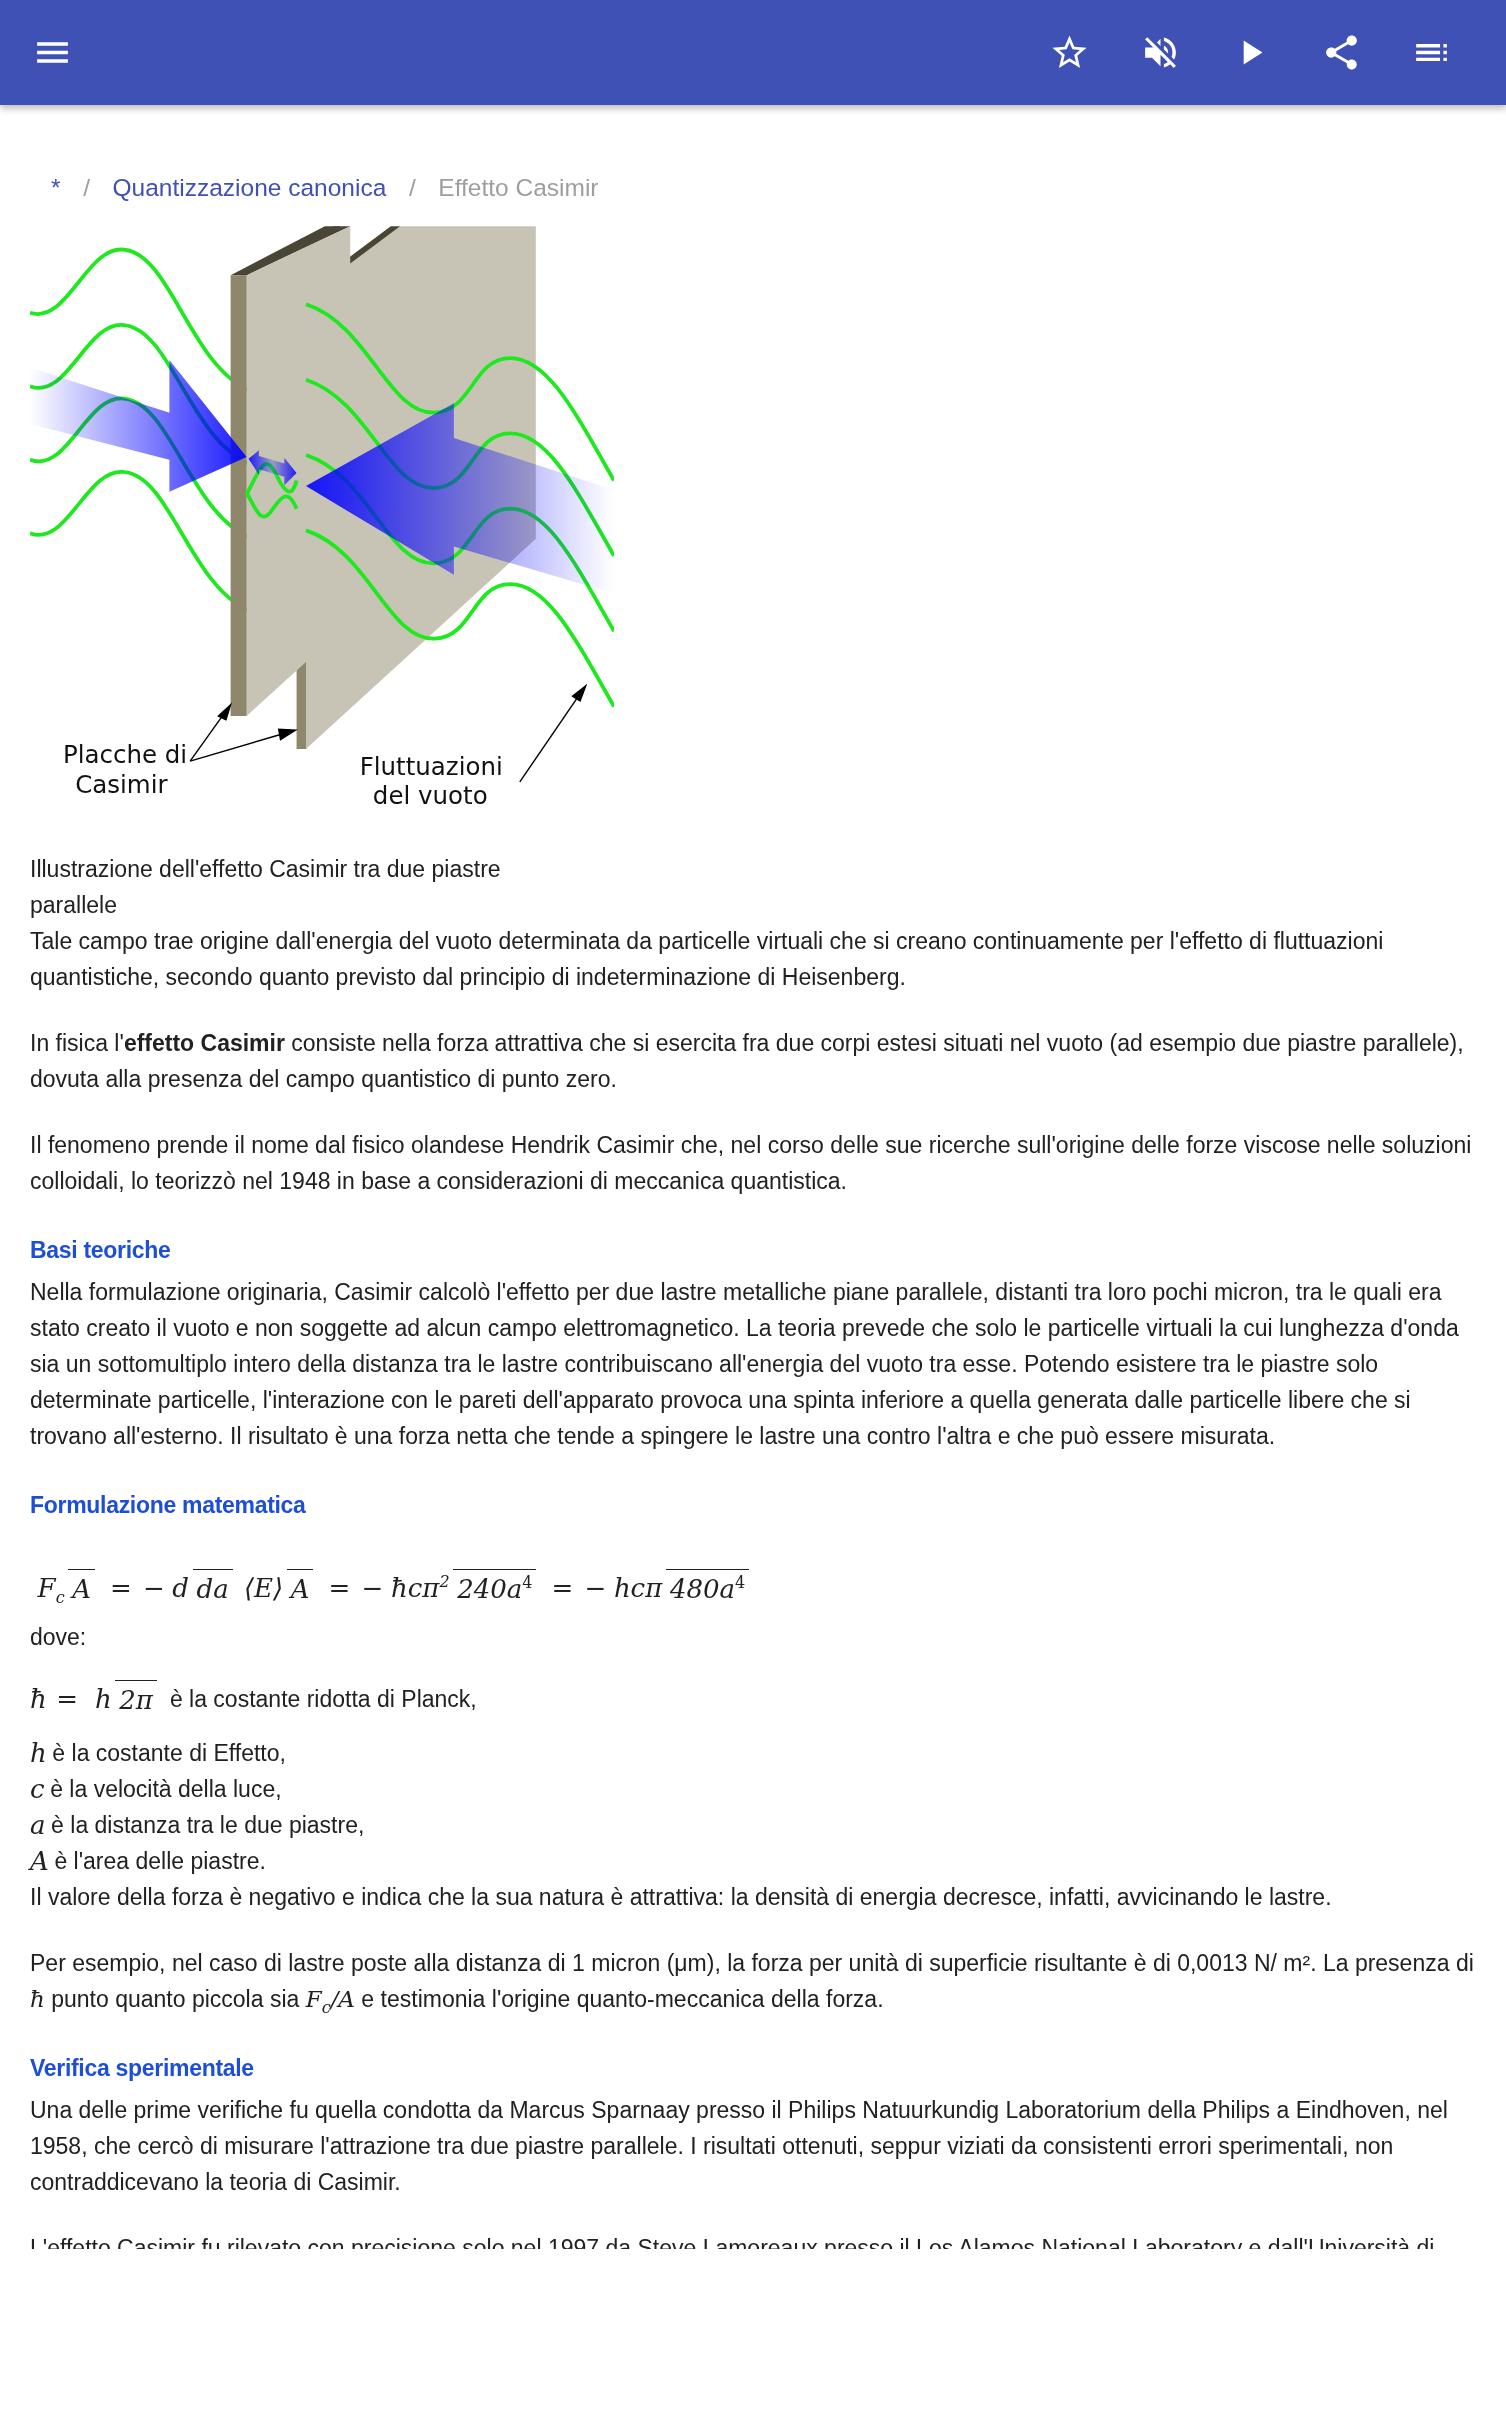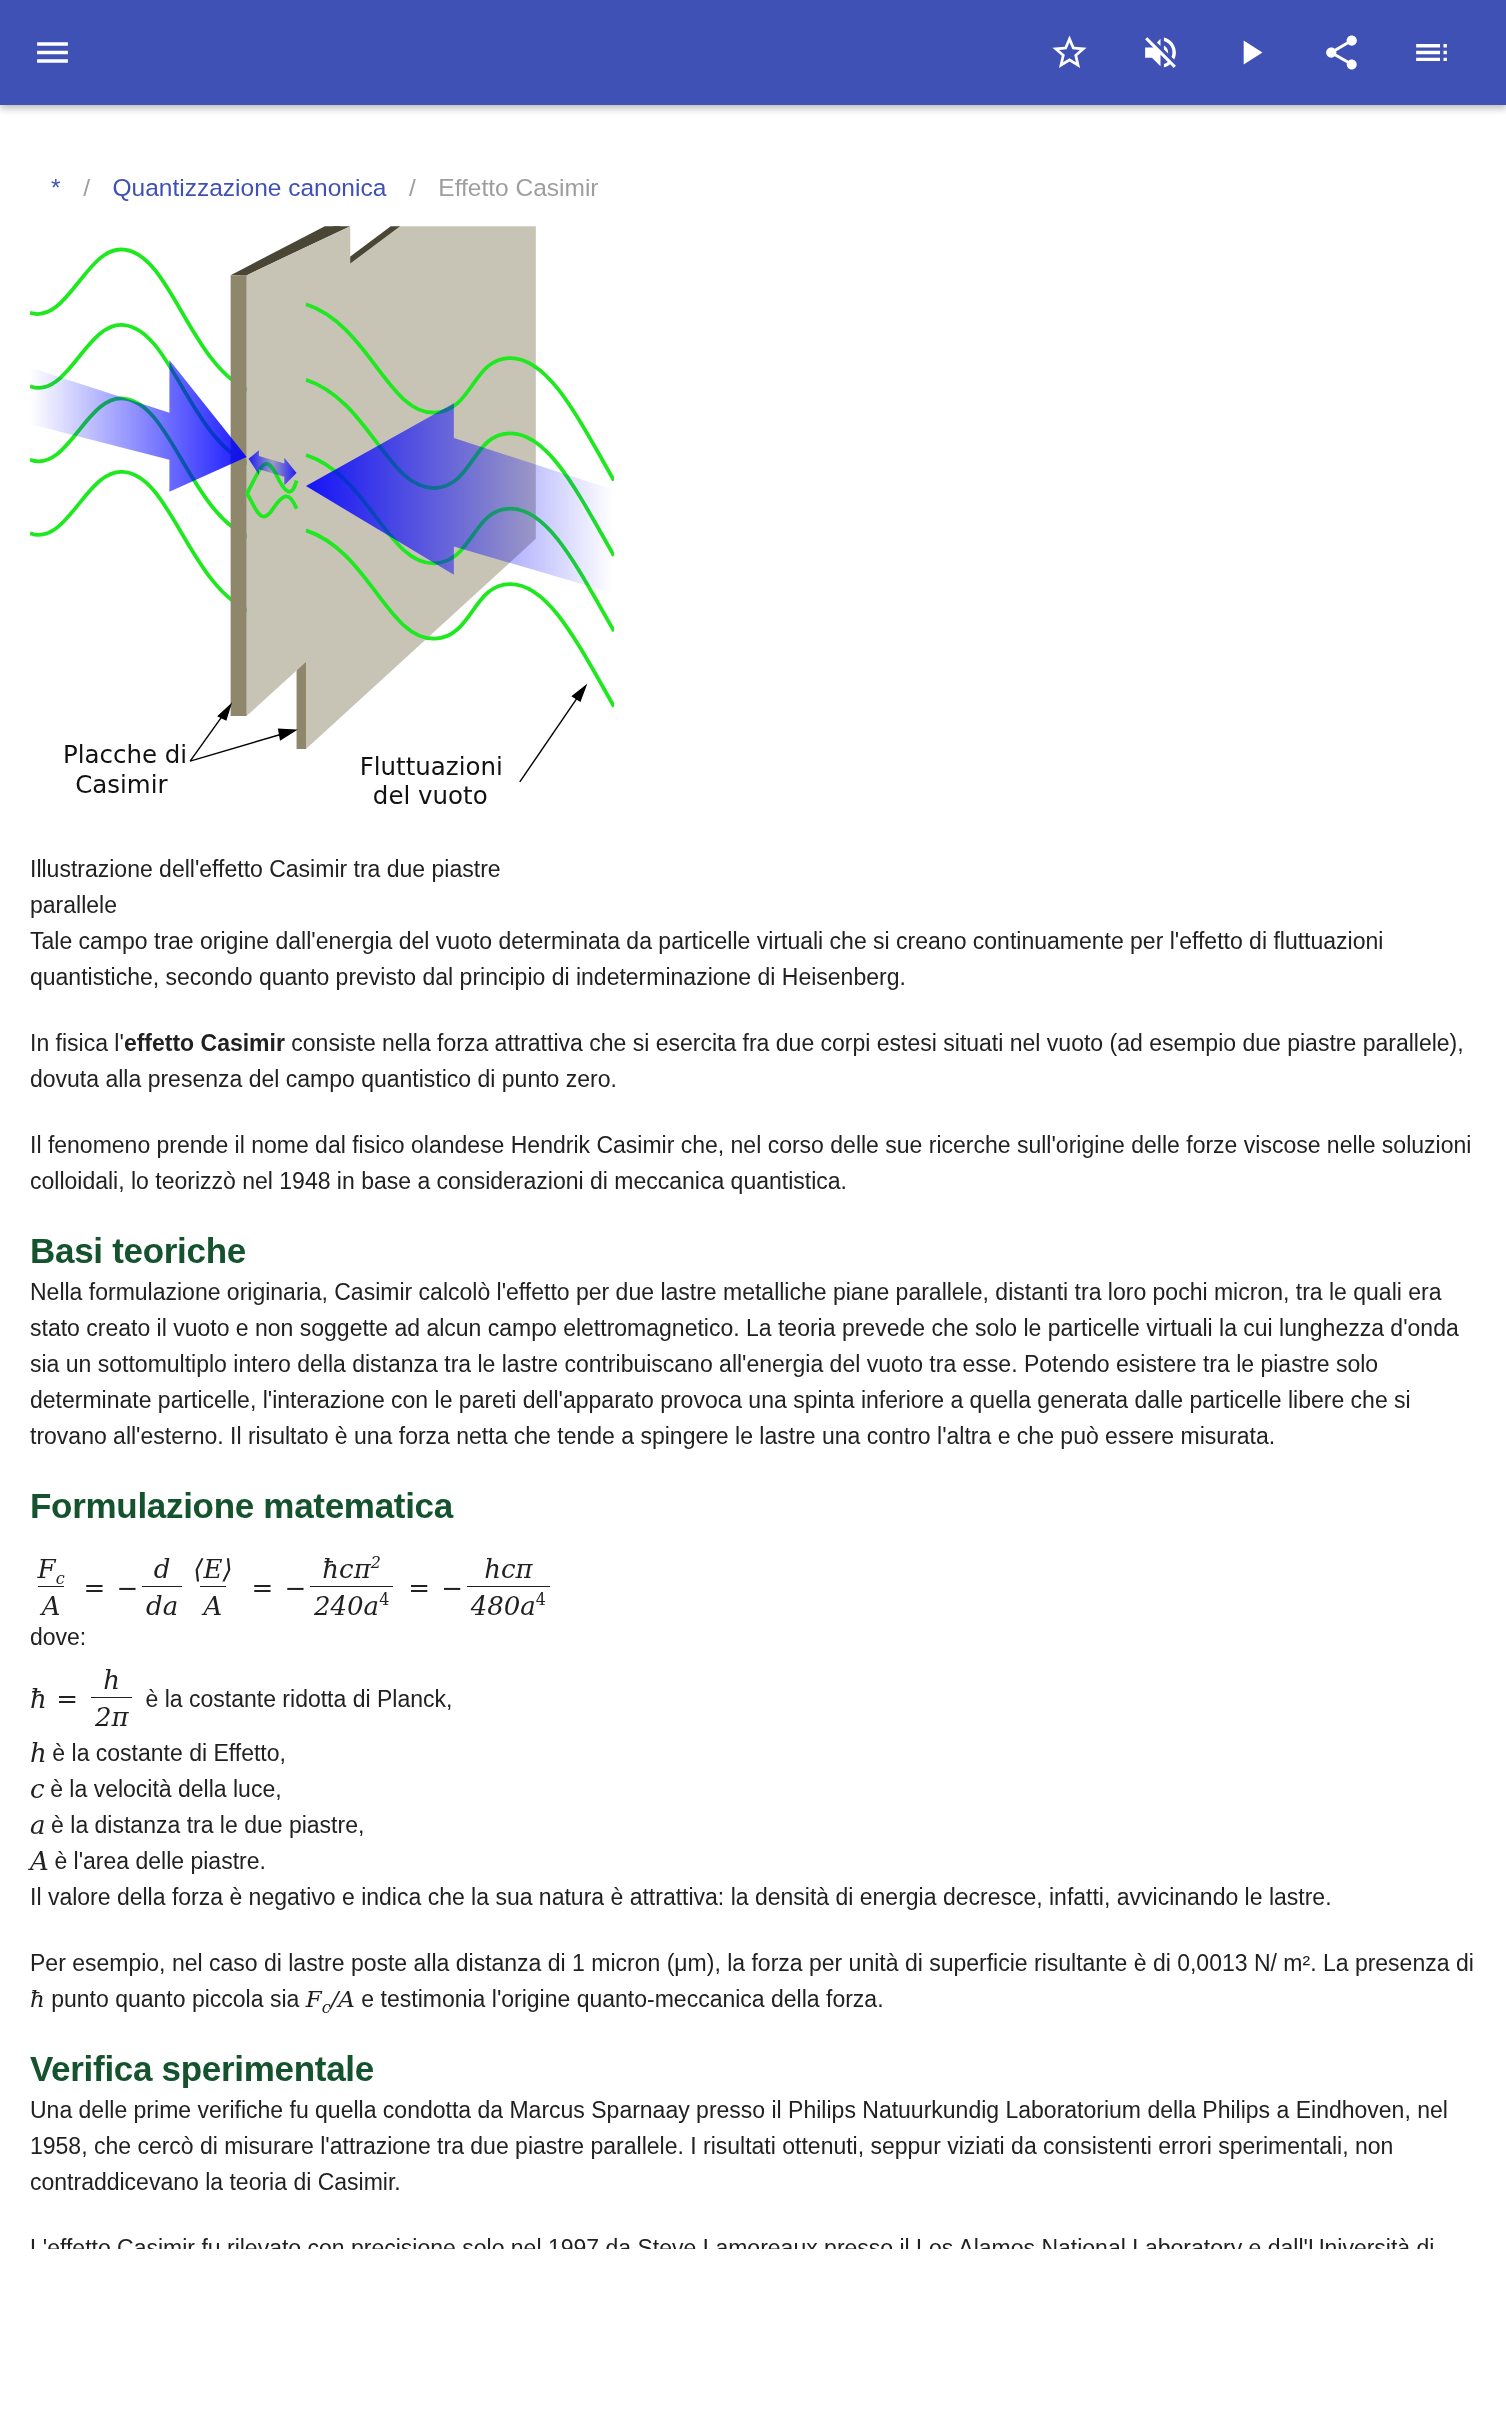--- a/index.html
+++ b/index.html
@@ -34,32 +34,32 @@
     .figure svg { width: 584px; height: 589px; }
 
     .content {
       position: absolute; left: 30px; top: 851px; width: 1450px;
       font-size: 23px; line-height: 36px; color: #212121;
     }
     .caption { width: 527px; }
     .para { margin-bottom: 30px; }
     .para.first { margin-bottom: 30px; }
     h2 {
-      font-size: 35px; font-weight: bold; line-height: 43px;
-      margin-top: 29px; margin-bottom: 1.9px; color: #14532d;
+      font-size: 23px; font-weight: bold; line-height: 43px;
+      margin-top: 29px; margin-bottom: 1.9px; color: #1d4ed8;
       letter-spacing: -0.3px;
     }
     .math { font-family: "DejaVu Serif", "Liberation Serif", serif; font-style: italic; }
 
     .equation {
       display: flex; align-items: center; height: 85px;
       font-family: "DejaVu Serif", "Liberation Serif", serif; font-size: 26px;
       margin-top: 19px;
     }
-    .frac { display: inline-flex; flex-direction: column; align-items: center; margin: 0 3.8px; }
+    .frac { display: inline-flex; flex-direction: row; align-items: center; margin: 0 3.8px; }
     .frac .num { padding: 0 3.8px; line-height: 34px; }
     .frac .den { border-top: 1.9px solid #212121; padding: 0 3.8px; line-height: 38px; }
     .op { margin: 0 11.3px; font-style: normal; }
     .it { font-style: italic; }
     sup { font-size: 16px; vertical-align: super; line-height: 0; }
     sub { font-size: 16px; vertical-align: sub; line-height: 0; }
 
     .dove { line-height: 28px; margin-top: -7.5px; margin-bottom: 12px; }
     .def-row { display: flex; align-items: center; }
     .def-row.tall { height: 72px; }

